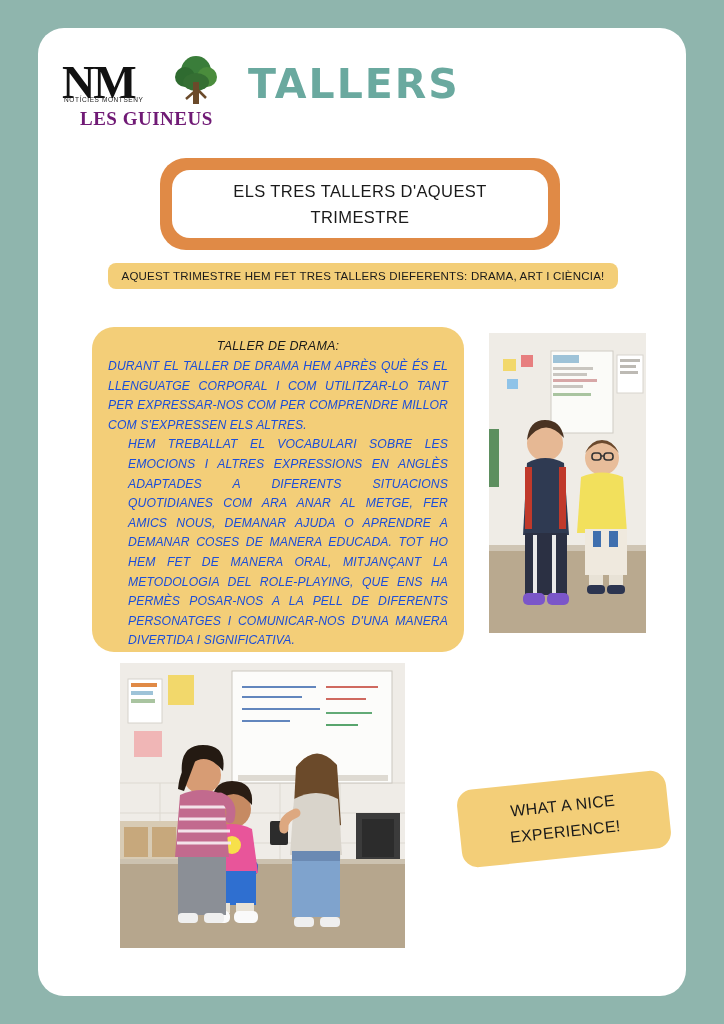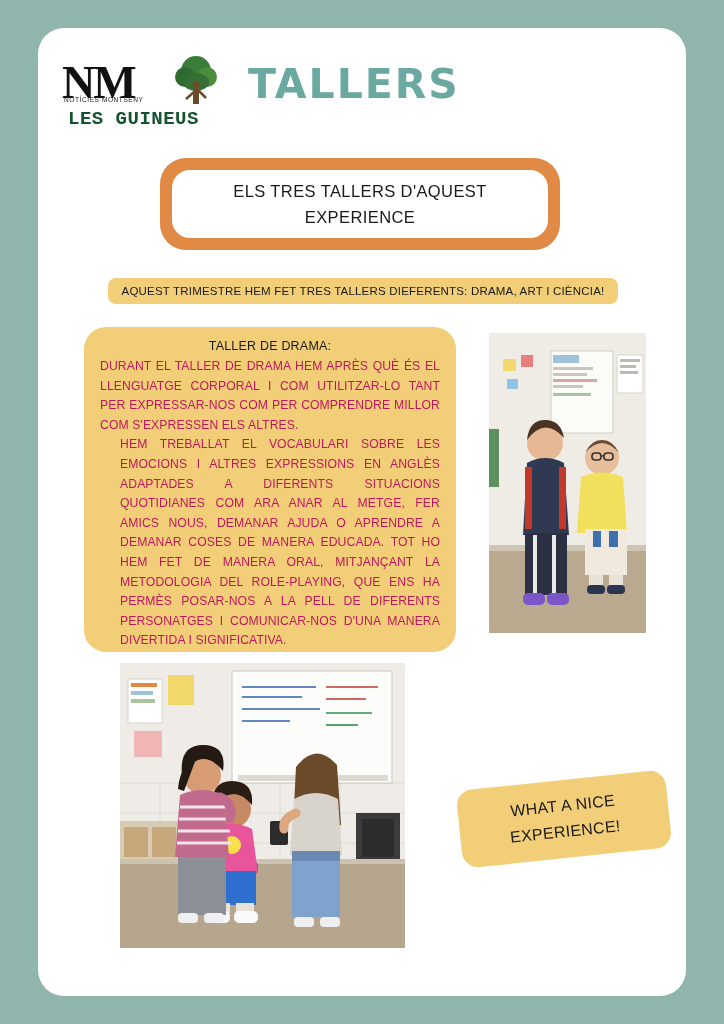--- a/index.html
+++ b/index.html
@@ -42,26 +42,26 @@
   .logo-sub {
     position: absolute;
     left: 2px; top: 44px;
     font-size: 6.5px;
     letter-spacing: 0.6px;
     color: #222;
     font-family: "Liberation Sans", sans-serif;
   }
   .logo-main2 {
     position: absolute;
-    left: 6px; top: 56px;
-    font-family: Liberation Mono, monospace;
+    left: 18px; top: 56px;
+    font-family: Liberation Serif, serif;
     font-weight: bold;
     font-size: 19px;
     letter-spacing: 0.5px;
-    color: #14532d;
+    color: #701a75;
   }
   .logo-tree {
     position: absolute;
     left: 110px; top: 2px;
     width: 48px; height: 52px;
   }
 
   .title-tallers {
     position: absolute;
     left: 248px; top: 60px;
@@ -95,54 +95,55 @@
     font-size: 16.5px;
     letter-spacing: 0.4px;
     color: #1a1a1a;
     line-height: 26px;
     padding: 0 18px;
   }
 
   
   .intro-strip {
     position: absolute;
-    left: 108px; top: 278px;
+    left: 108px; top: 263px;
     width: 510px; height: 26px;
     background: #f3ce78;
     border-radius: 8px;
     display: flex;
     align-items: center;
     justify-content: center;
   }
   .intro-text {
     font-size: 11.5px;
     letter-spacing: 0.2px;
     color: #1a1a1a;
   }
 
   
   .body-box {
     position: absolute;
-    left: 84px; top: 327px;
+    left: 92px; top: 327px;
     width: 372px; height: 325px;
     background: #f3ce78;
     border-radius: 22px;
     padding: 10px 16px 12px 16px;
+    font-style: italic;
   }
   .body-heading {
     text-align: center;
     font-size: 12.5px;
     color: #1a1a1a;
     margin: 2px 0 4px 0;
     letter-spacing: 0.2px;
   }
   .body-par {
     font-size: 12.2px;
     line-height: 19.6px;
-    color: #be185d;
+    color: #1d4ed8;
     text-align: justify;
     margin: 0;
     letter-spacing: 0.1px;
   }
   .body-par + .body-par { margin-top: 0px; margin-left: 20px; }
 
   
   .photo {
     position: absolute;
     overflow: hidden;
@@ -193,21 +194,21 @@
       <ellipse cx="24" cy="28" rx="13" ry="9" fill="#356f33"></ellipse>
       <rect x="21" y="28" width="6" height="22" fill="#6b4a2a"></rect>
       <path d="M22 38 L14 45 M26 36 L34 44" stroke="#6b4a2a" stroke-width="2.5" fill="none"></path>
     </svg>
   </div>
 
   <div class="title-tallers">TALLERS</div>
 
   <div class="banner-outer">
     <div class="banner-inner">
-      <div class="banner-text">ELS TRES TALLERS D'AQUEST EXPERIENCE</div>
+      <div class="banner-text">ELS TRES TALLERS D'AQUEST TRIMESTRE</div>
     </div>
   </div>
 
   <div class="intro-strip">
     <div class="intro-text">AQUEST TRIMESTRE HEM FET TRES TALLERS DIEFERENTS: DRAMA, ART I CIÈNCIA!</div>
   </div>
 
   <div class="body-box">
     <div class="body-heading">TALLER DE DRAMA:</div>
     <p class="body-par">DURANT EL TALLER DE DRAMA HEM APRÈS QUÈ ÉS EL LLENGUATGE CORPORAL I COM UTILITZAR-LO TANT PER EXPRESSAR-NOS COM PER COMPRENDRE MILLOR COM S'EXPRESSEN ELS ALTRES.</p>

